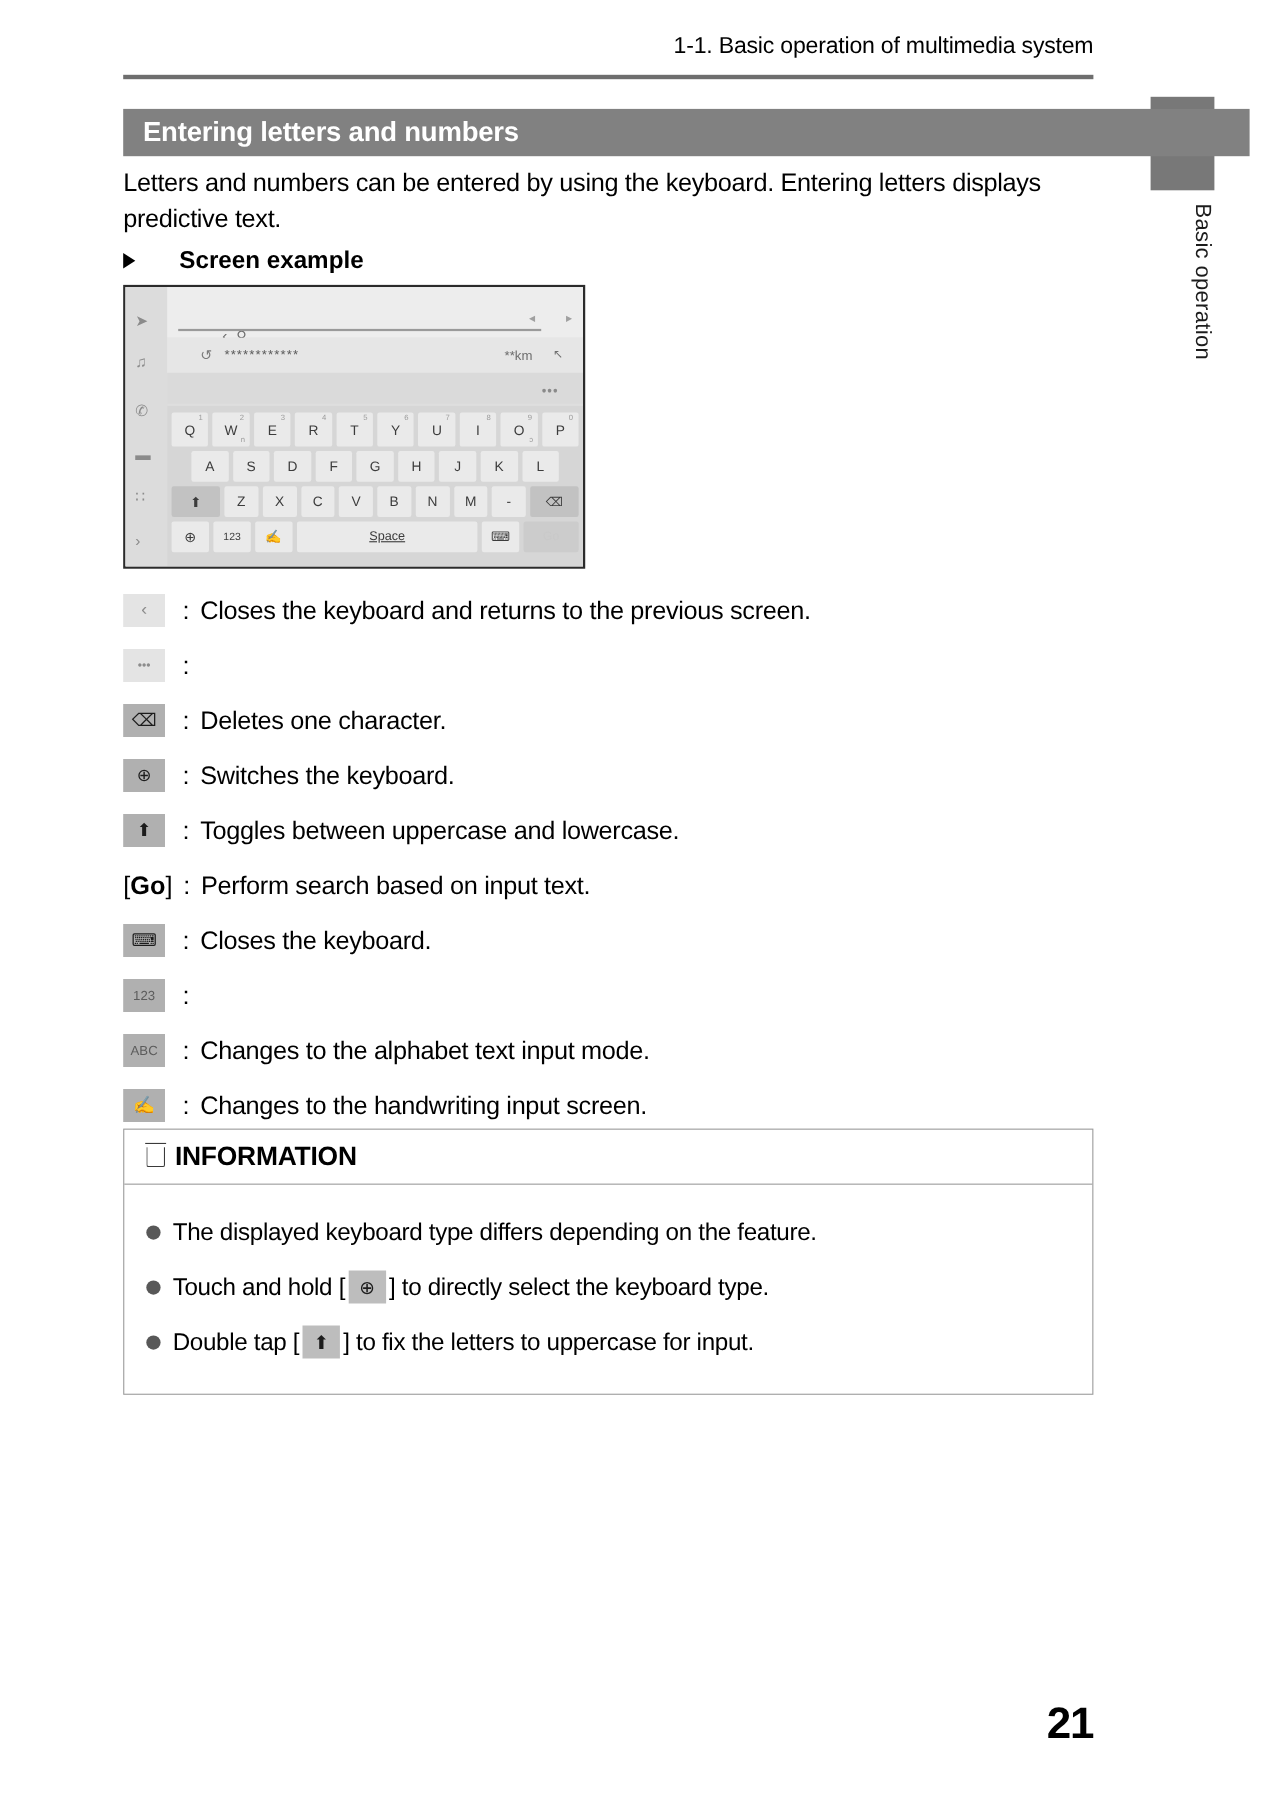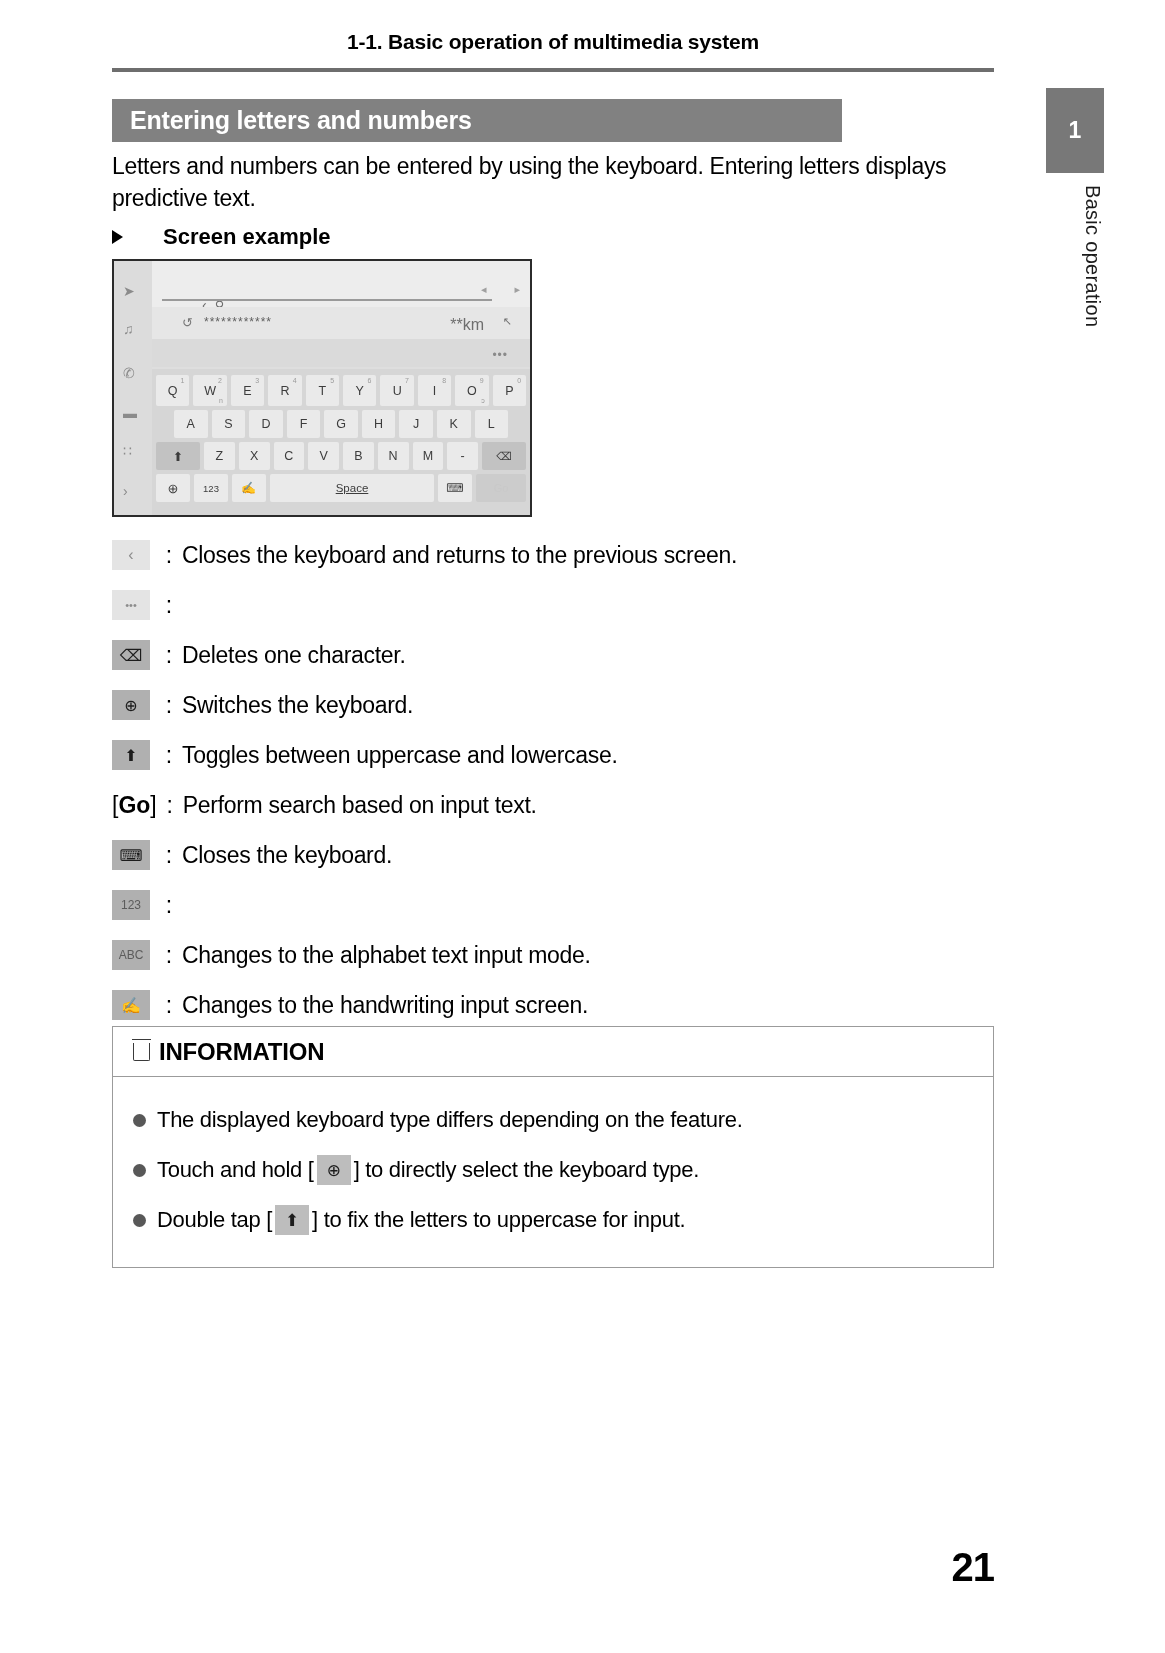--- a/index.html
+++ b/index.html
@@ -11,23 +11,23 @@
     color: #000000;
     overflow: hidden;
   }
 
   .page { position: relative; width: 1165px; height: 1653px; }
 
   
   .running-header {
     position: absolute;
     left: 112px; top: 30px; width: 882px;
-    text-align: center;
+    text-align: right;
     font-size: 21px;
-    font-weight: bold;
+    font-weight: normal;
     letter-spacing: -0.2px;
   }
   .header-rule {
     position: absolute;
     left: 112px; top: 68px; width: 882px; height: 4px;
     background: #6e6e6e;
   }
 
   
   .chapter-tab {
@@ -49,21 +49,21 @@
     font-size: 20px;
     color: #1c1c1c;
     writing-mode: vertical-rl;
     text-orientation: mixed;
     letter-spacing: 0.3px;
   }
 
   
   .section-bar {
     position: absolute;
-    left: 112px; top: 99px; width: 730px; height: 43px;
+    left: 112px; top: 99px; width: 1024px; height: 43px;
     background: #818181;
     display: flex; align-items: center;
   }
   .section-bar-title {
     color: #ffffff;
     font-size: 25px;
     font-weight: bold;
     margin-left: 18px;
     letter-spacing: -0.2px;
   }
@@ -142,21 +142,21 @@
   .hist-clock {
     position: absolute; left: 30px; top: 8px;
     font-size: 13px; color: #7a7a7a;
   }
   .hist-stars {
     position: absolute; left: 52px; top: 8px;
     font-size: 12px; letter-spacing: 1px; color: #5e5e5e;
   }
   .hist-km {
     position: absolute; right: 46px; top: 9px;
-    font-size: 16px; color: #6e6e6e; margin-left: 40px;
+    font-size: 12px; color: #6e6e6e; margin-left: 40px;
   }
   .hist-arrow {
     position: absolute; right: 18px; top: 8px;
     font-size: 11px; color: #6e6e6e;
   }
 
   .sug-row {
     position: absolute; left: 38px; right: 0; top: 78px; height: 28px;
     background: #dadada;
   }

